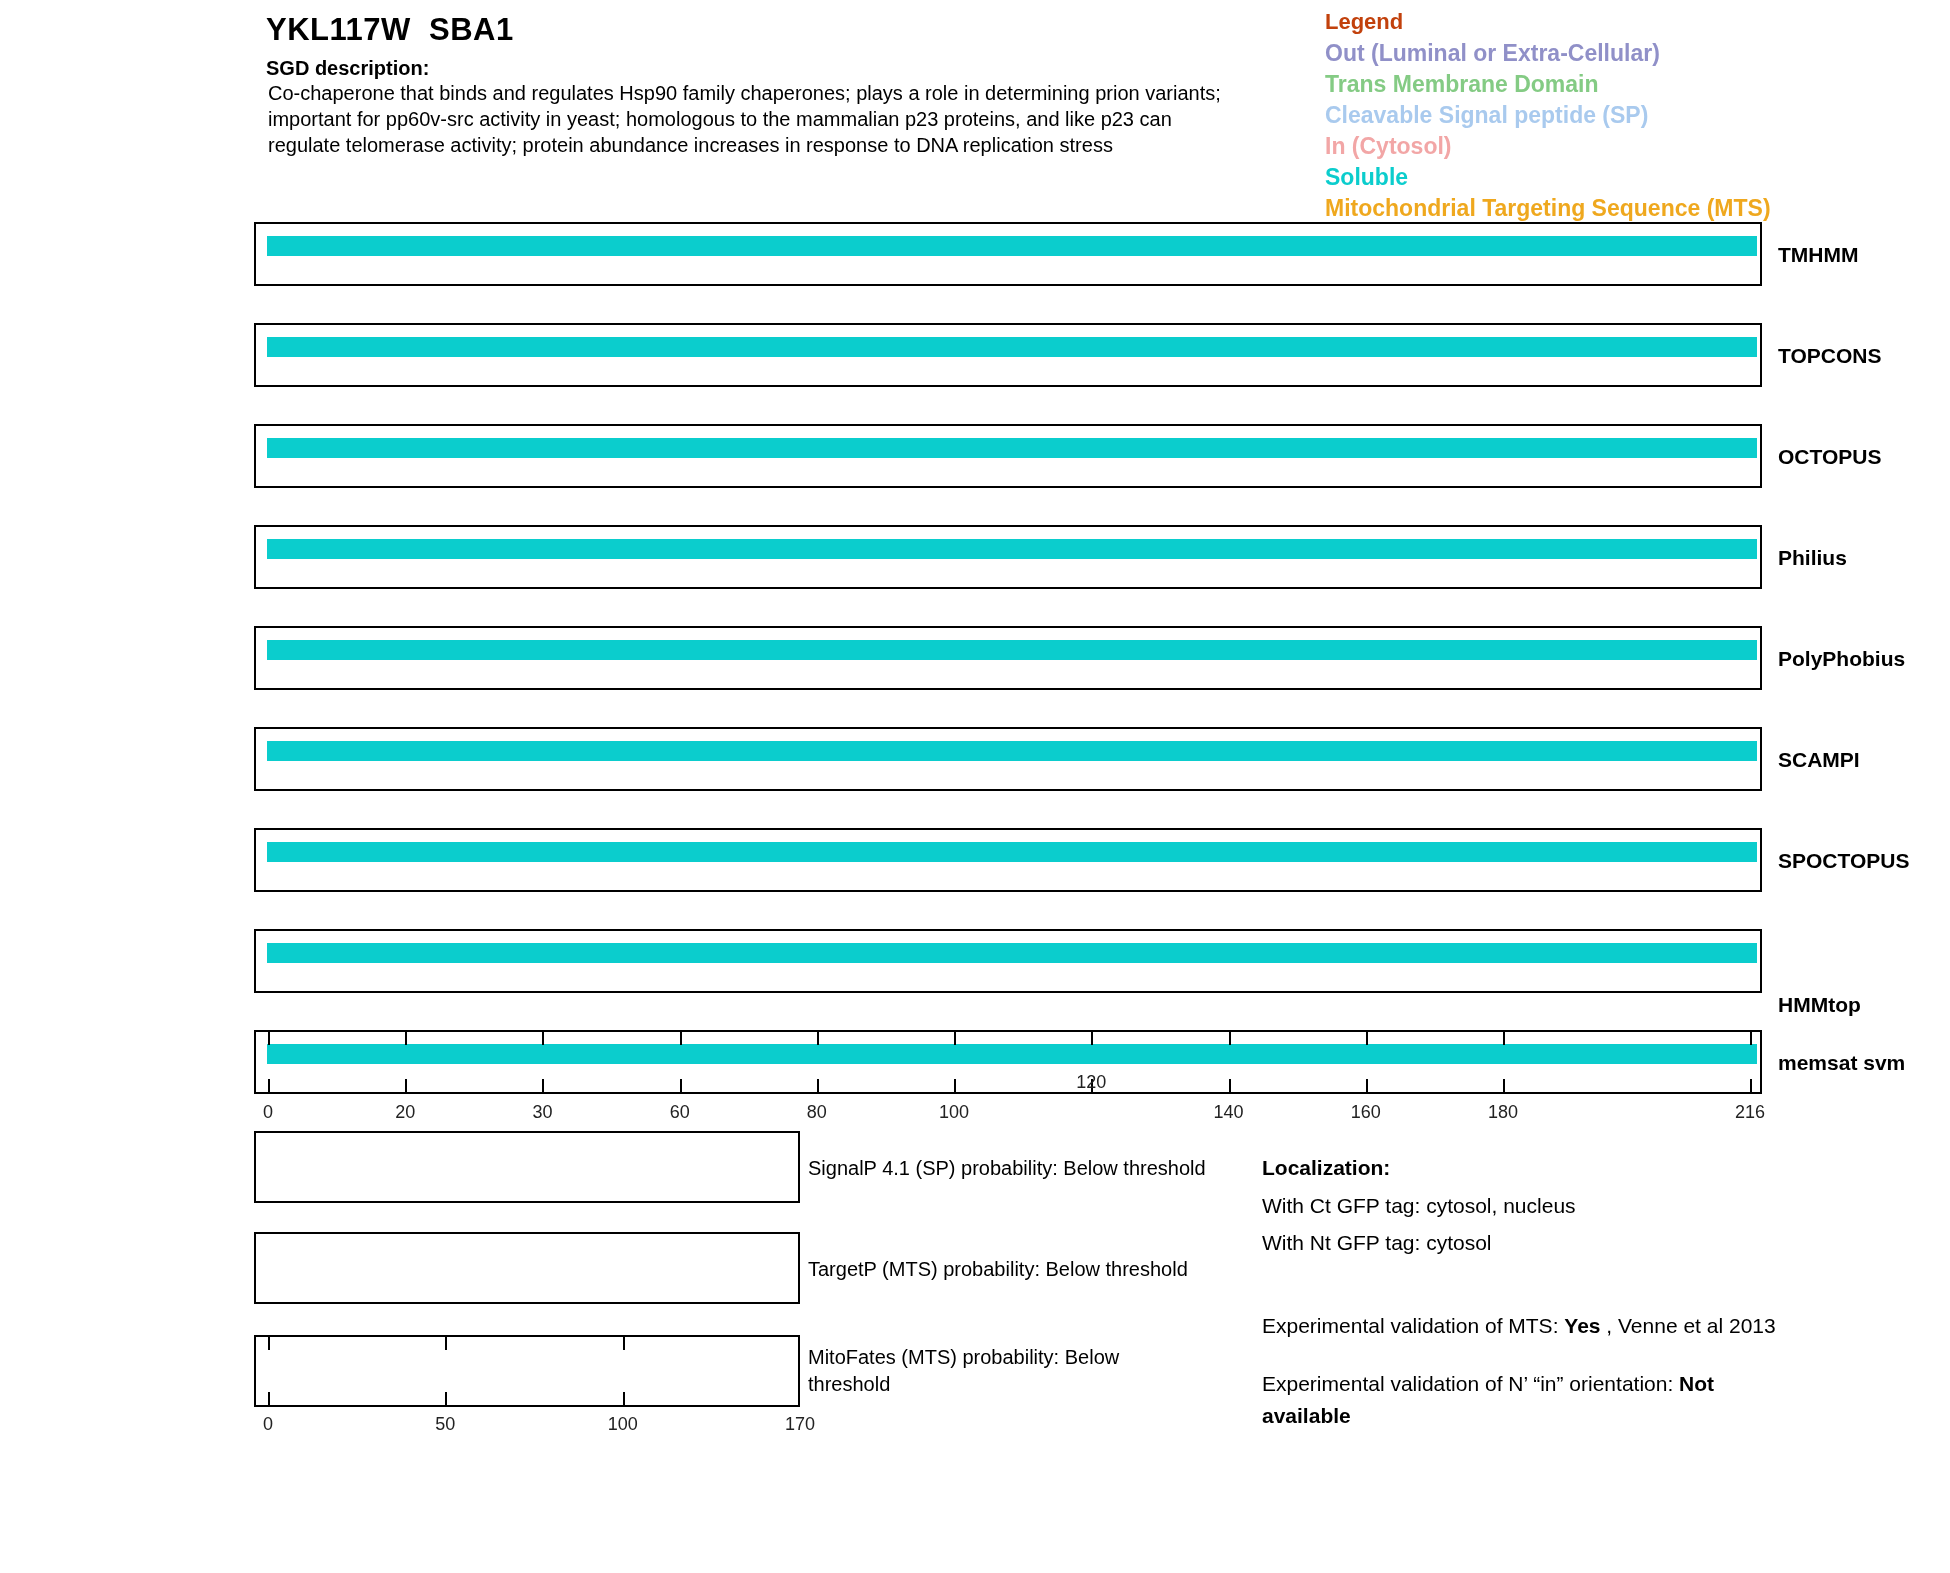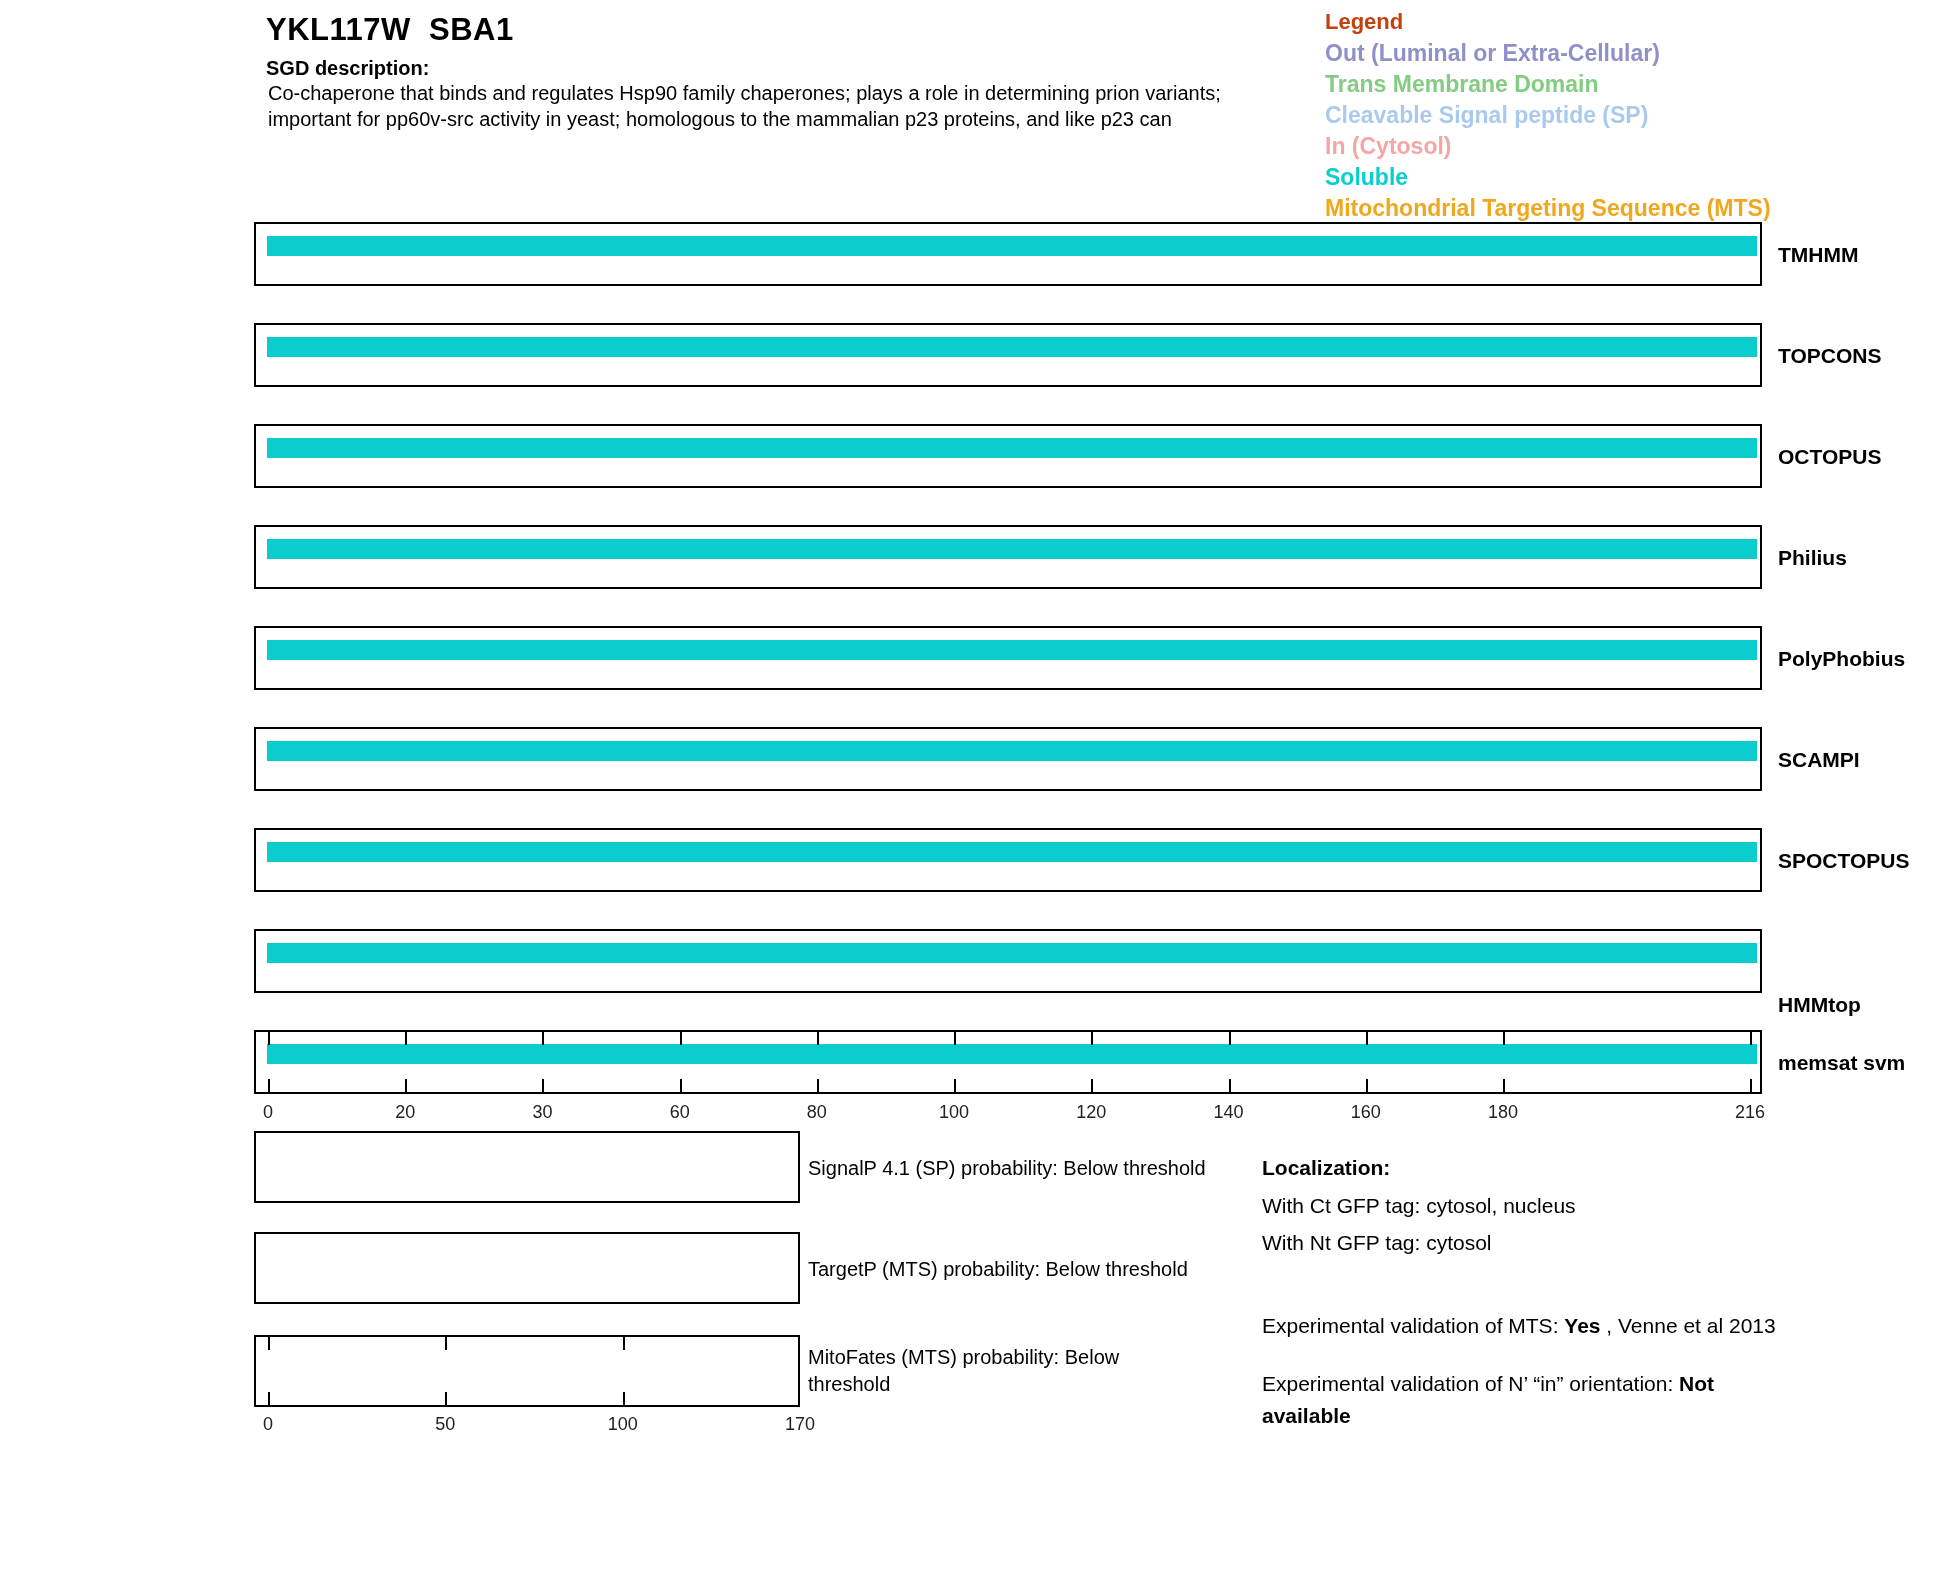--- a/index.html
+++ b/index.html
@@ -30,20 +30,21 @@
 
 <div id="canvas">
 
   <div id="title" class="abs">YKL117W  SBA1</div>
 
   <div id="sgd-label" class="abs">SGD description:</div>
 
   <div id="description" class="abs">
     <div>Co-chaperone that binds and regulates Hsp90 family chaperones; plays a role in determining prion variants;</div>
     <div>important for pp60v-src activity in yeast; homologous to the mammalian p23 proteins, and like p23 can</div>
+    <div>regulate telomerase activity; protein abundance increases in response to DNA replication stress</div>
   </div>
 
   <div id="legend" class="abs">
     <div id="legend-title">Legend</div>
     <div>
         <div class="legend-item" style="color: rgb(144, 144, 200);">Out (Luminal or Extra-Cellular)</div>
         <div class="legend-item" style="color: rgb(132, 203, 132);">Trans Membrane Domain</div>
         <div class="legend-item" style="color: rgb(169, 202, 238);">Cleavable Signal peptide (SP)</div>
         <div class="legend-item" style="color: rgb(242, 166, 166);">In (Cytosol)</div>
         <div class="legend-item" style="color: rgb(11, 205, 205);">Soluble</div>
@@ -109,21 +110,21 @@
         <div class="tick" style="left: 1494px; top: 0px;"></div>
         <div class="tick" style="left: 1494px; bottom: 0px;"></div>
       </div>
       <div class="track-label" style="left: 1778px; top: 1051px;">memsat svm</div>
       <div class="axis-label" style="left: 268px; top: 1102px;">0</div>
       <div class="axis-label" style="left: 405.222px; top: 1102px;">20</div>
       <div class="axis-label" style="left: 542.444px; top: 1102px;">30</div>
       <div class="axis-label" style="left: 679.667px; top: 1102px;">60</div>
       <div class="axis-label" style="left: 816.889px; top: 1102px;">80</div>
       <div class="axis-label" style="left: 954.111px; top: 1102px;">100</div>
-      <div class="axis-label" style="left: 1091.33px; top: 1102px;">120</div>
+      <div class="axis-label" style="left: 1091.33px; top: 1072px;">120</div>
       <div class="axis-label" style="left: 1228.56px; top: 1102px;">140</div>
       <div class="axis-label" style="left: 1365.78px; top: 1102px;">160</div>
       <div class="axis-label" style="left: 1503px; top: 1102px;">180</div>
       <div class="axis-label" style="left: 1750px; top: 1102px;">216</div>
     </div>
 
   <div>
       <div class="track-box" style="left: 254px; top: 1131px; width: 546px; height: 72px; overflow: hidden;"></div>
       <div class="plot-label" style="position: absolute; left: 808px; top: 1155px;">
         <div>SignalP 4.1 (SP) probability: Below threshold</div>

